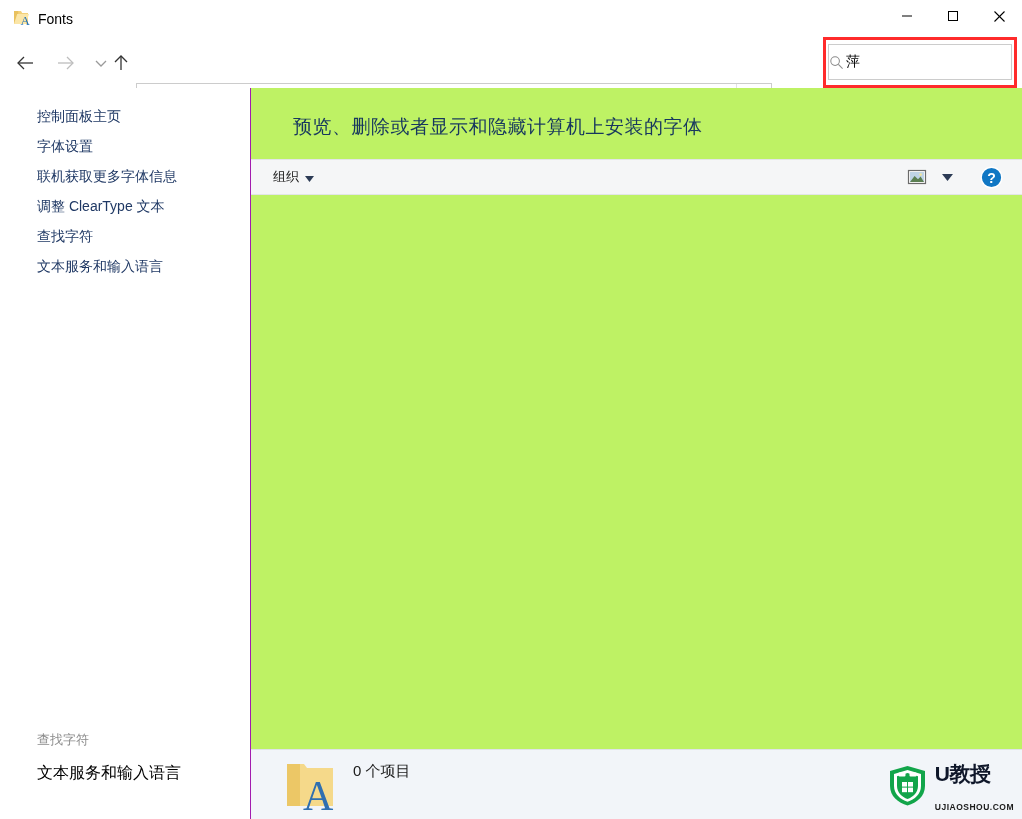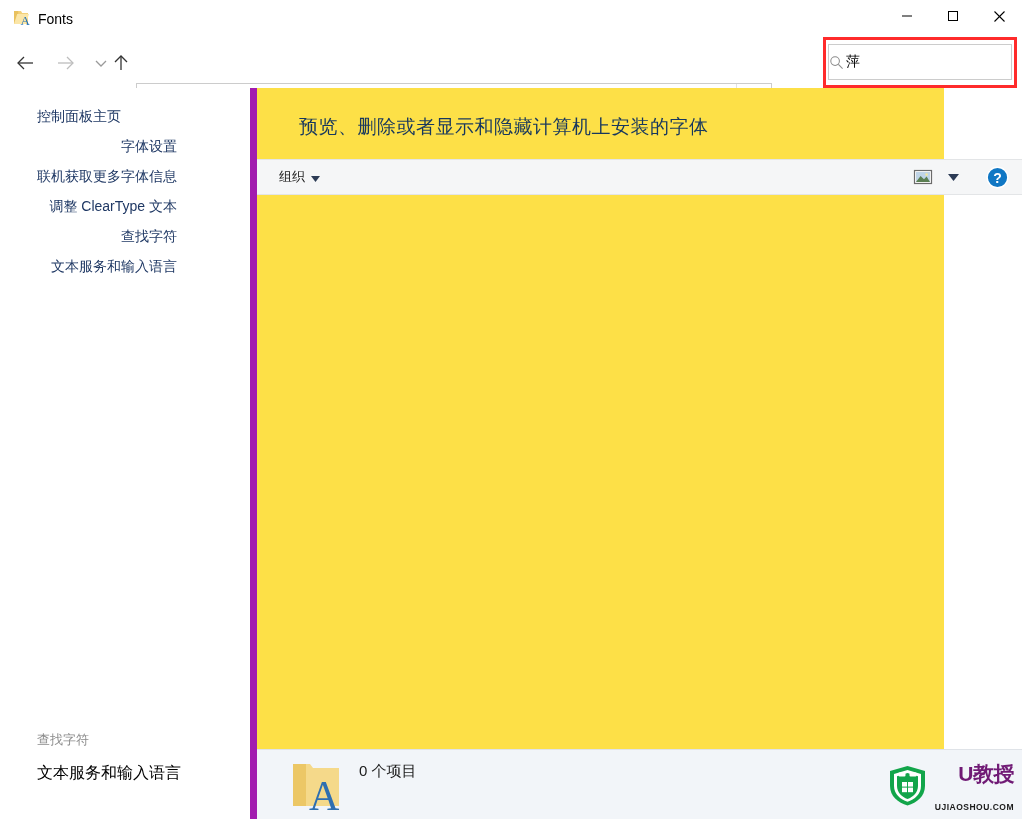--- a/index.html
+++ b/index.html
@@ -148,21 +148,20 @@
     background: transparent;
     padding: 0 2px;
   }
 
   
   .leftpane {
     position: absolute;
     left: 0; top: 88px;
     width: 250px; height: 731px;
     background: #ffffff;
-    text-align: right;
   }
   .task-home {
     position: absolute;
     left: 37px; top: 20px;
     font-size: 14px;
     color: #1f3864;
   }
   .tasklist {
     position: absolute;
     left: 37px; top: 49px;
@@ -185,23 +184,23 @@
   .seealso-link {
     position: absolute;
     left: 37px; top: 675px;
     font-size: 16px;
     color: #000000;
   }
 
   .rightpane {
     position: absolute;
     left: 250px; top: 88px;
-    width: 694px; height: 731px;
-    background: #fde047;
-    border-left: 7px solid #a21caf;
+    width: 772px; height: 731px;
+    background: #bef264;
+    border-left: 1px solid #a21caf;
     box-sizing: border-box;
   }
   .content-title {
     position: absolute;
     left: 42px; top: 26px;
     font-size: 19px;
     color: #17375e;
     letter-spacing: 0.5px;
   }
 
@@ -283,23 +282,22 @@
     gap: 6px;
   }
   .wm-text {
     display: flex;
     flex-direction: column;
     line-height: 1;
   }
   .wm-main {
     font-size: 21px;
     font-weight: bold;
-    color: #701a75;
+    color: #0f172a;
     letter-spacing: -0.5px;
-    text-align: right;
   }
   .wm-sub {
     font-size: 8.5px;
     font-weight: bold;
     color: #1b1b1b;
     letter-spacing: 0.5px;
     margin-top: 19px;
   }
 </style>
 </head>

